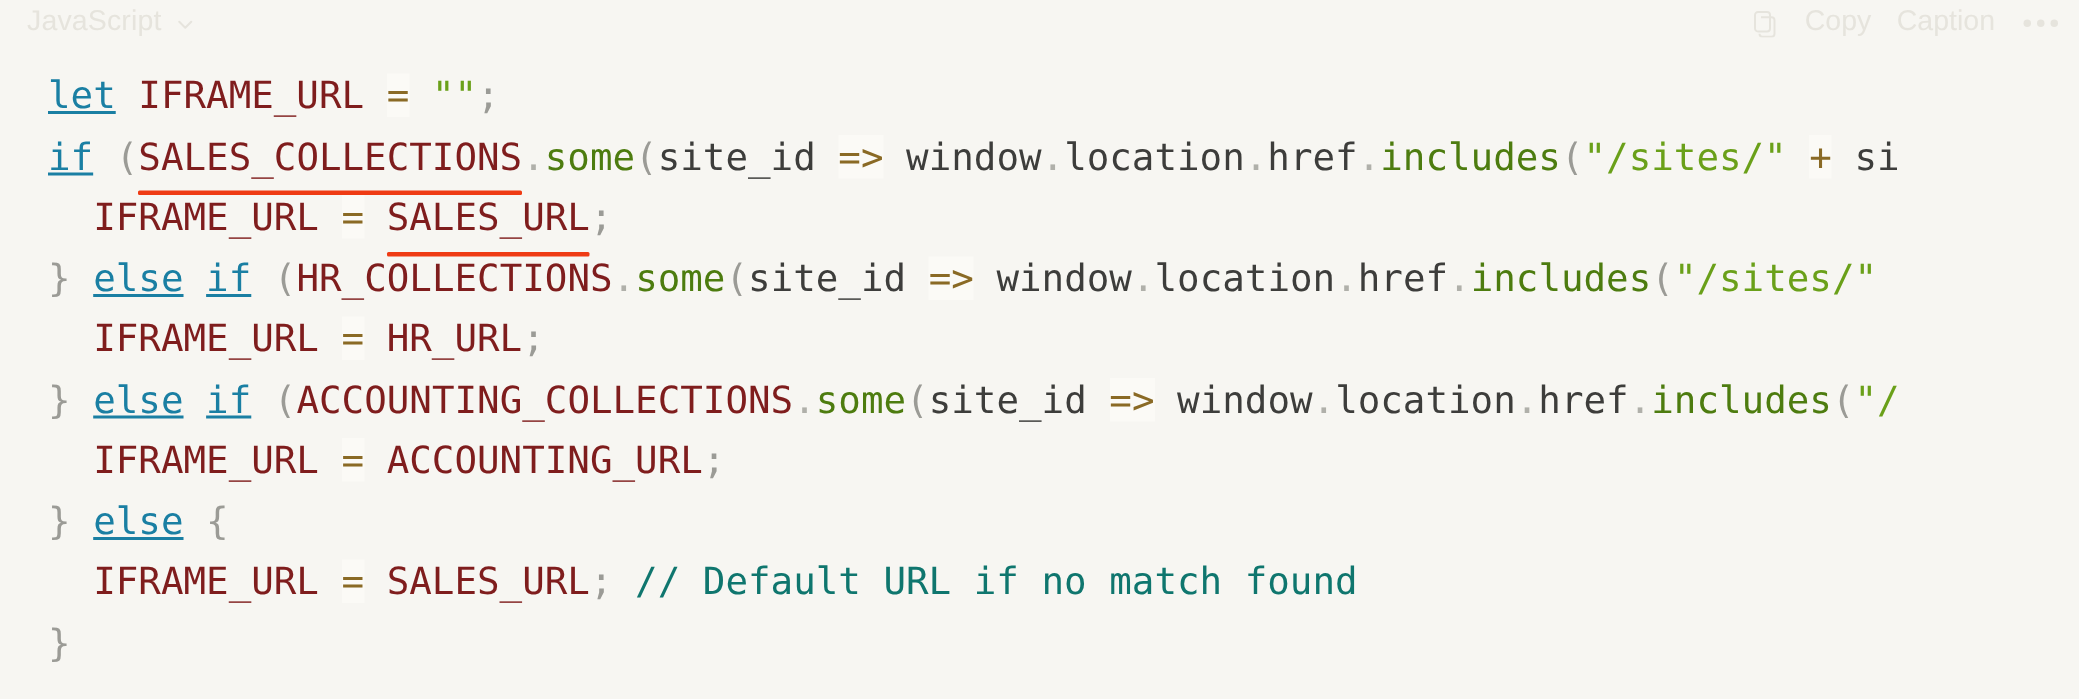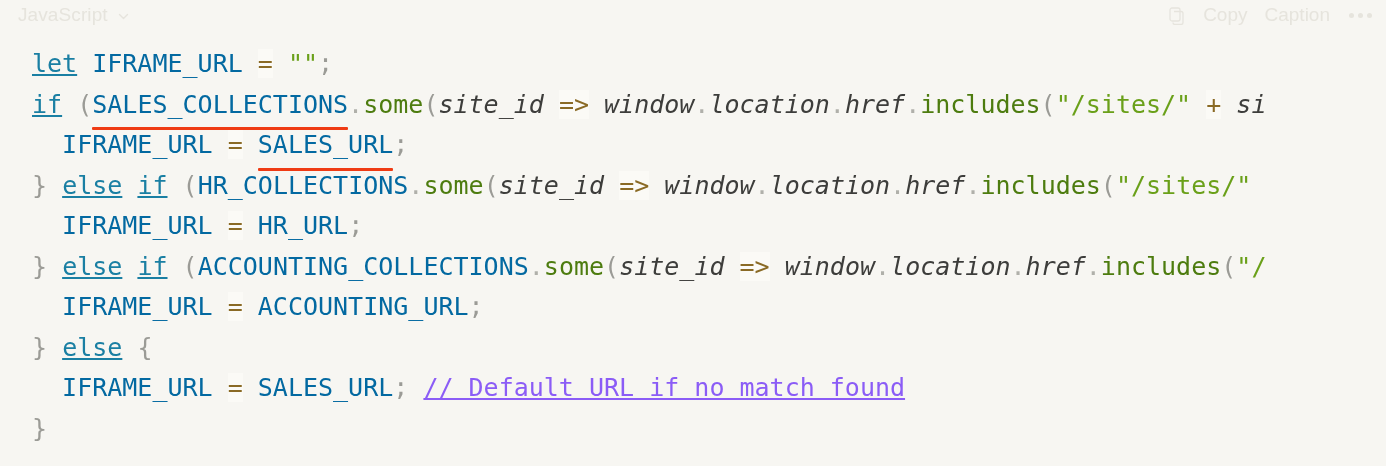--- a/index.html
+++ b/index.html
@@ -97,28 +97,28 @@
     letter-spacing: 0px;
   }
   .code-line {
     padding-left: 32px;
     white-space: pre;
     height: 40.5px;
   }
 
   
   .t-kw       { color: #1a7fa3; text-decoration: underline; }            
-  .t-const    { color: #0369a1; }            
+  .t-const    { color: #7f1d1d; }            
   .t-op       { color: #8a6a25; background: #fbfaf6; }  
   .t-str      { color: #6aa019; }            
   .t-punc     { color: #9b9b96; }            
-  .t-plain    { color: #3d3d3b; font-style: italic; }            
+  .t-plain    { color: #3d3d3b; }            
   .t-dot      { color: #b0b0aa; }            
   .t-method   { color: #4d7c0f; }            
-  .t-comment  { color: #8b5cf6; text-decoration: underline; }            
+  .t-comment  { color: #0f766e; }            
 
   
   .err {
     position: relative;
     display: inline-block;
   }
   .err::after {
     content: "";
     position: absolute;
     left: 0;

